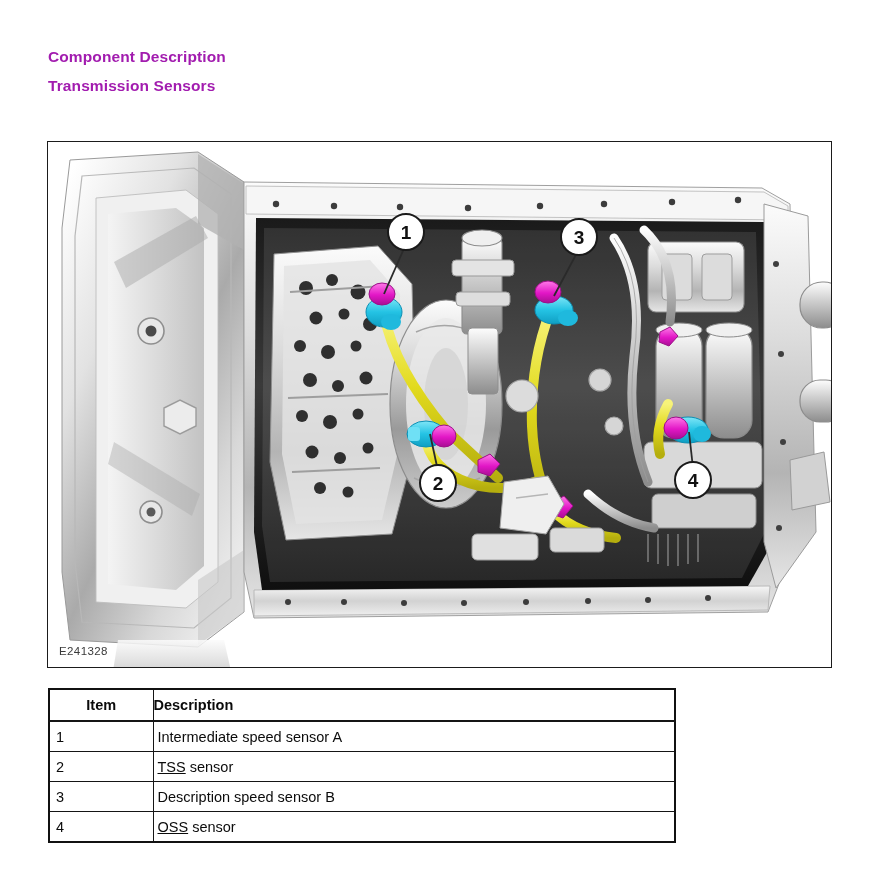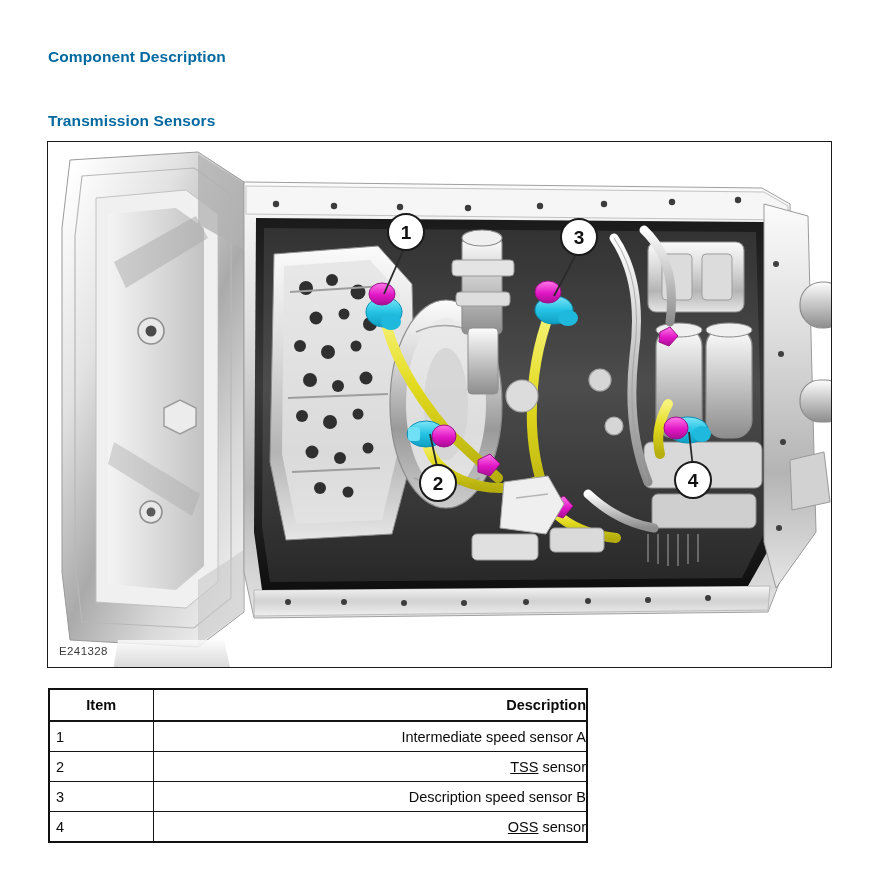--- a/index.html
+++ b/index.html
@@ -21,26 +21,26 @@
     position: absolute;
     inset: 0;
     background: #ffffff;
   }
 
   
   .heading {
     position: absolute;
     left: 48px;
     font-weight: bold;
-    color: #0369a1;
+    color: #a21caf;
     letter-spacing: 0.1px;
     white-space: nowrap;
   }
   .heading-1 { top: 48px; font-size: 15.5px; }
-  .heading-2 { top: 112px; font-size: 15.5px; }
+  .heading-2 { top: 77px; font-size: 15.5px; }
 
   
   .figure {
     position: absolute;
     left: 47px;
     top: 141px;
     width: 785px;
     height: 527px;
     border: 1px solid #1b1b1b;
     background: #ffffff;
@@ -58,21 +58,21 @@
     color: #3a3a3a;
     letter-spacing: 0.4px;
     background: transparent;
   }
 
   
   .table-wrap {
     position: absolute;
     left: 48px;
     top: 688px;
-    width: 540px;
+    width: 628px;
   }
   table.parts {
     border-collapse: collapse;
     width: 100%;
     table-layout: fixed;
     border: 2.5px solid #111111;
   }
   table.parts col.c-item { width: 104px; }
   table.parts th, table.parts td {
     border: 1.4px solid #151515;
@@ -80,28 +80,28 @@
     color: #0b0b0b;
     padding: 0;
     vertical-align: middle;
   }
   table.parts thead th {
     height: 30px;
     font-weight: bold;
     border-bottom-width: 2.5px;
   }
   table.parts thead th.h-item { text-align: center; }
-  table.parts thead th.h-desc { text-align: right; }
+  table.parts thead th.h-desc { text-align: left; }
   table.parts tbody td { height: 29px; }
   table.parts tbody td.cell-item {
     text-align: left;
     padding-left: 6px;
   }
   table.parts tbody td.cell-desc {
-    text-align: right;
+    text-align: left;
     padding-left: 4px;
   }
   .acronym {
     text-decoration: underline;
     text-underline-offset: 1px;
   }
 </style>
 </head>
 <body>
 

